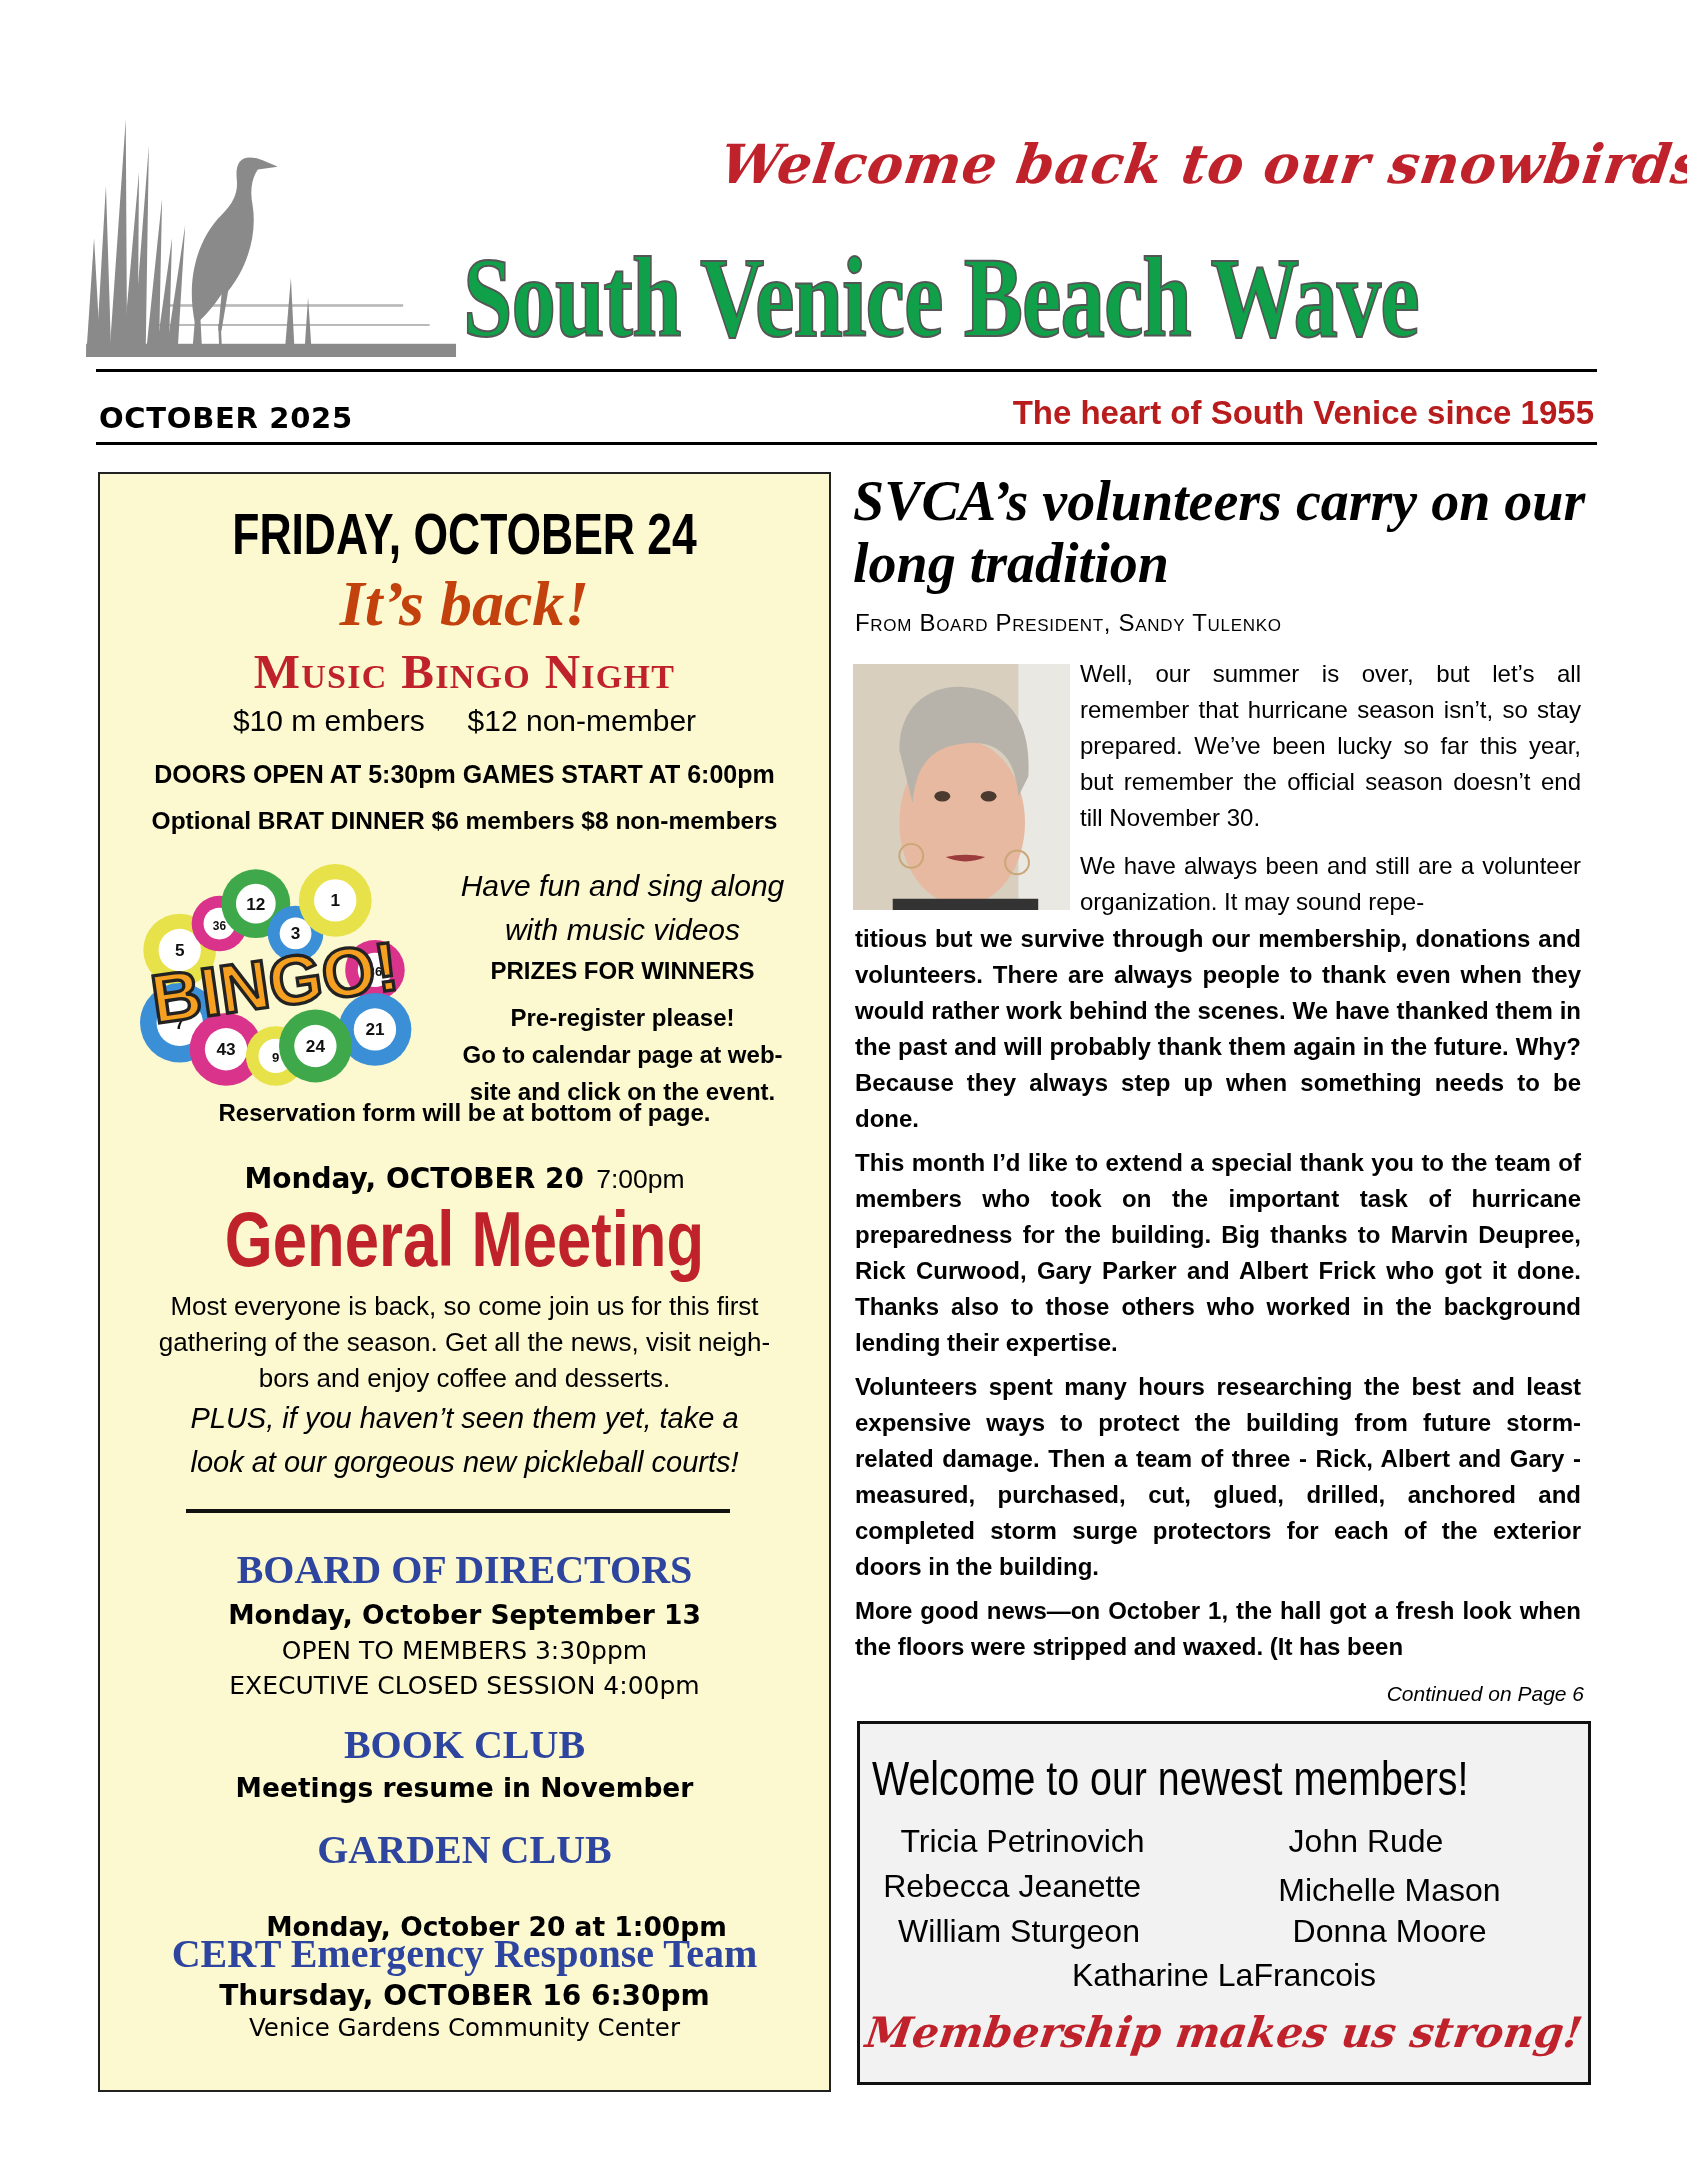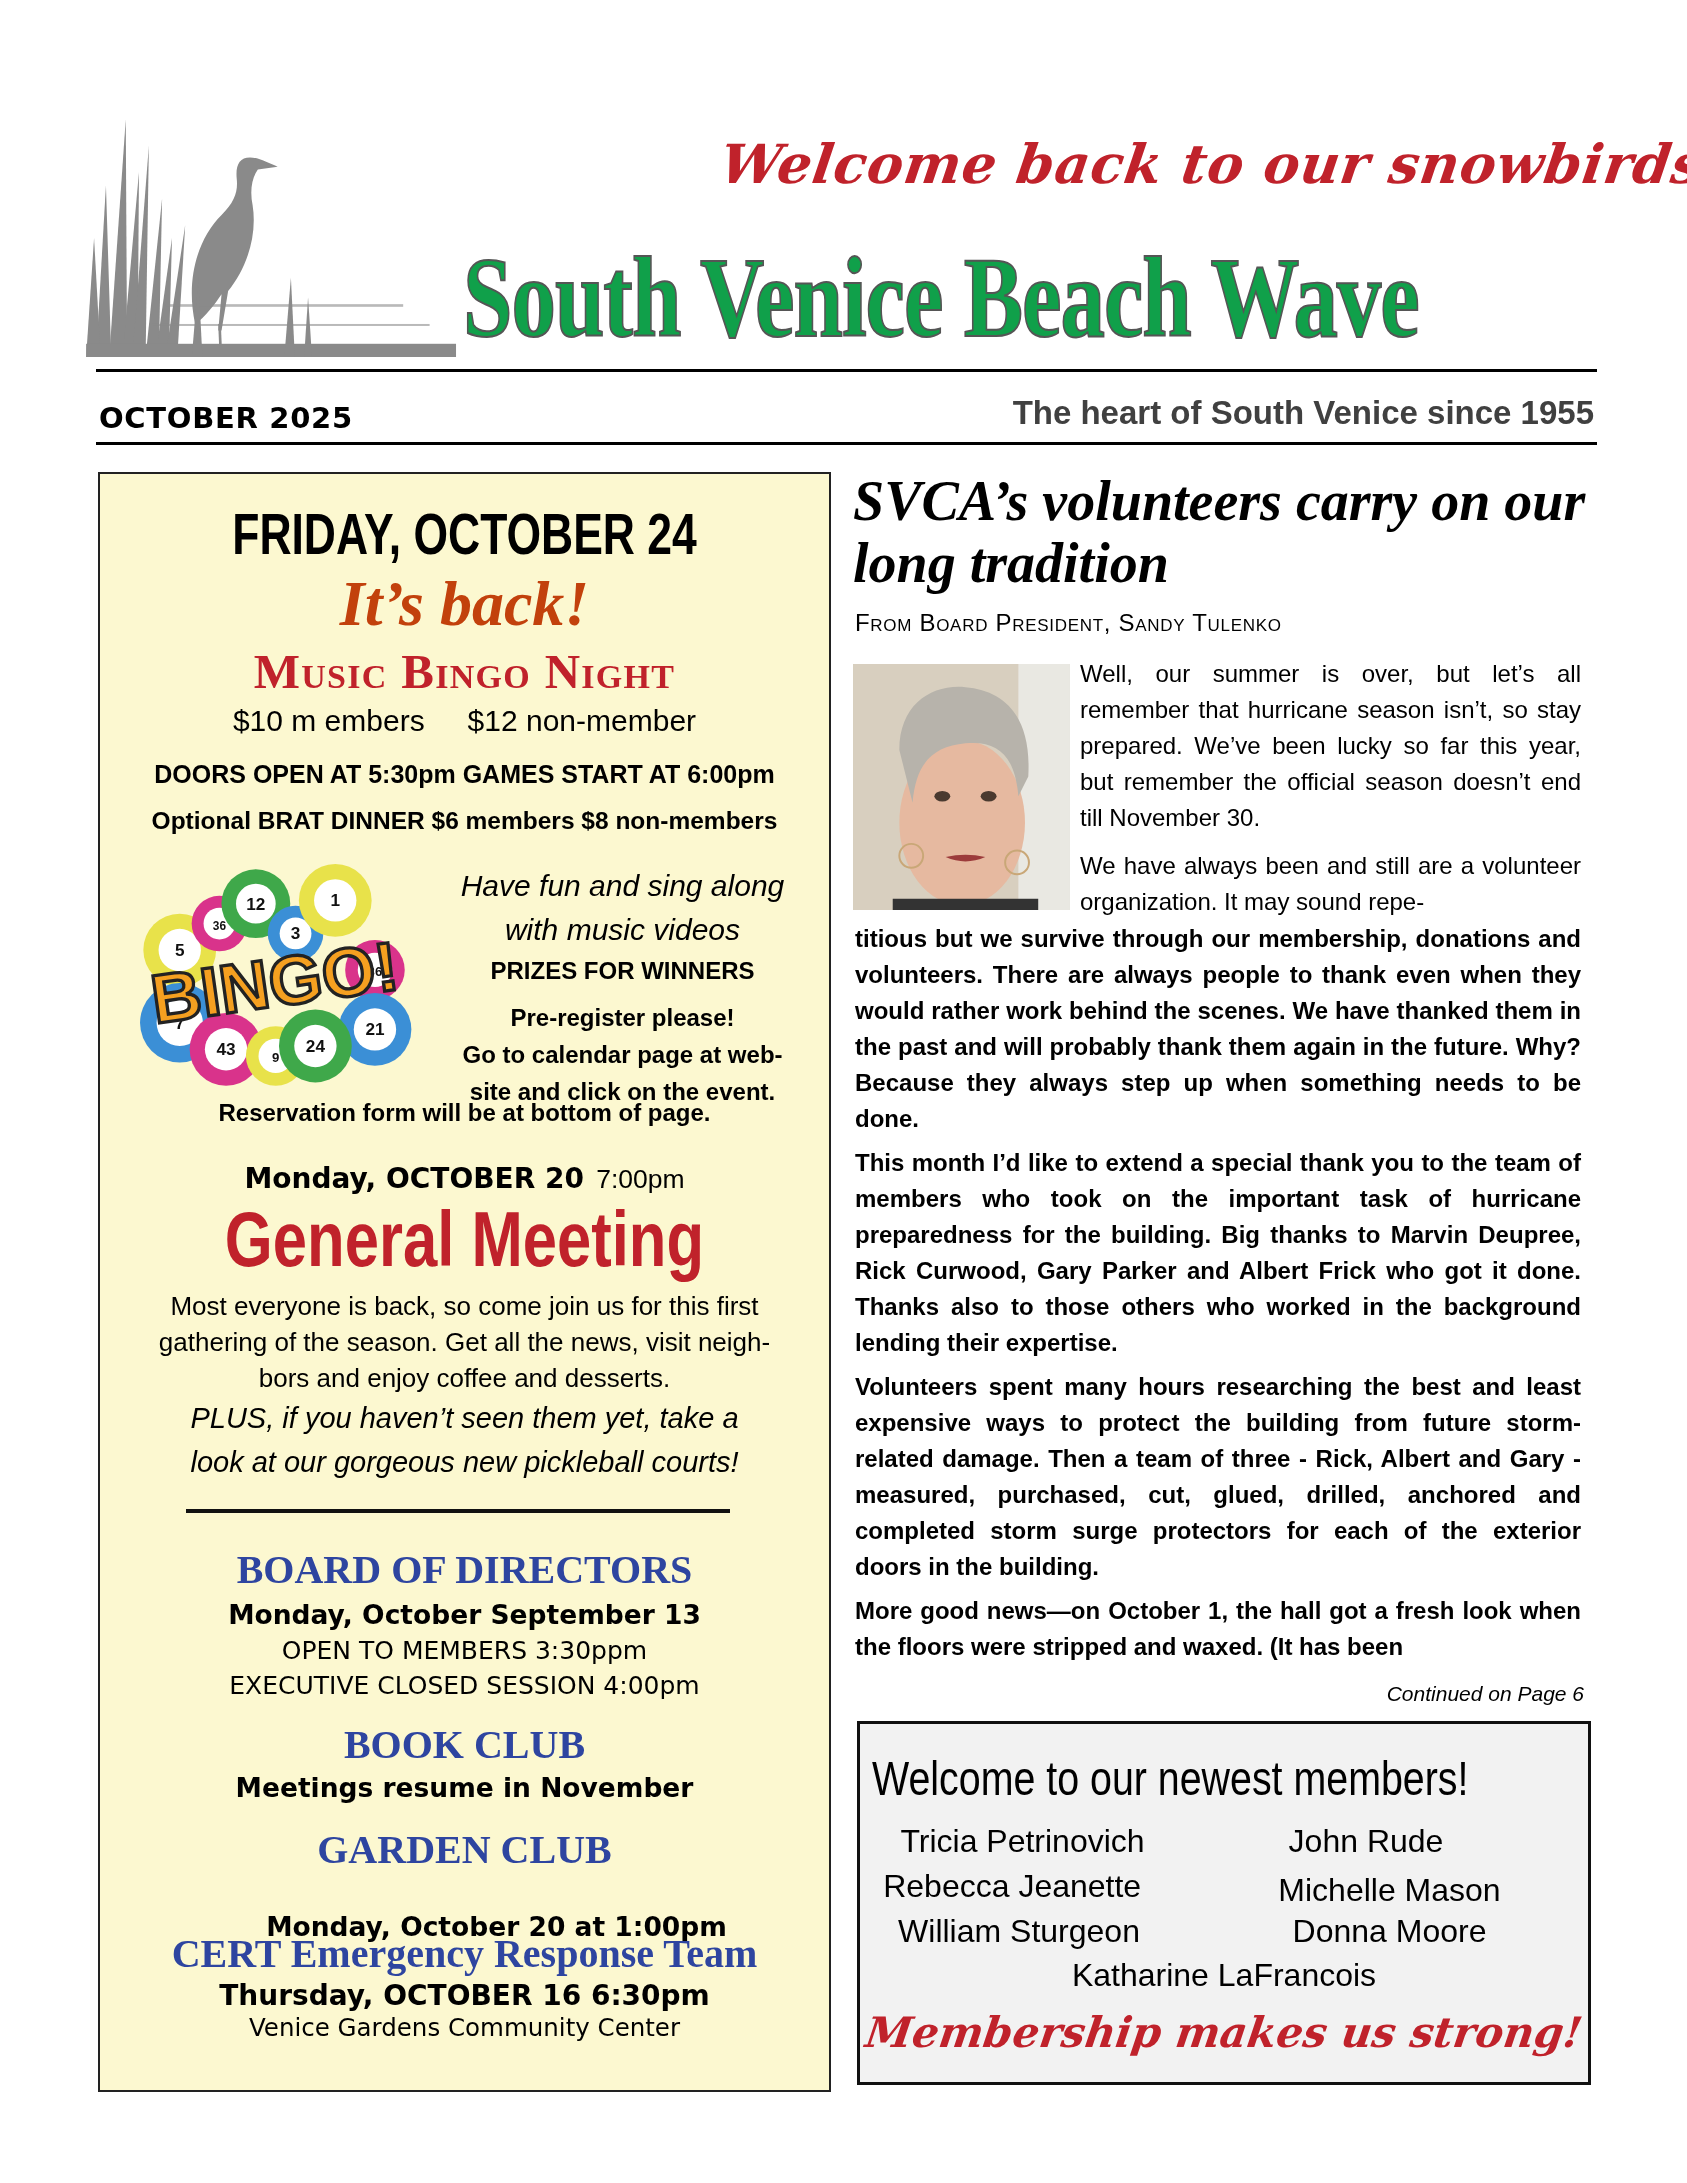--- a/index.html
+++ b/index.html
@@ -7,21 +7,21 @@
   .abs { position:absolute; }
 
   
   #heron { left:86px; top:106px; width:423px; height:251px; }
   #welcome { left:721px; top:132px; width:860px; font-family:"DejaVu Serif", serif; font-style:italic; font-weight:bold; color:#c0222b; font-size:54px; letter-spacing:0.7px; transform:skewX(-8deg); white-space:nowrap; }
   #title { left:463px; top:238px; width:1138px; font-family:"Liberation Serif", serif; font-weight:bold; color:#10a04a; font-size:114px; line-height:119px; white-space:nowrap; transform:scaleX(0.78); transform-origin:left top; -webkit-text-stroke:2px #555; letter-spacing:-1.3px; }
   .rule { background:#000; }
   #rule1 { left:96px; top:369px; width:1501px; height:3.3px; }
   #rule2 { left:96px; top:442px; width:1501px; height:2.6px; }
   #issue-date { left:99px; top:401px; font-family:"DejaVu Sans", sans-serif; font-weight:bold; font-size:29px; letter-spacing:0.7px; }
-  #tagline { left:939px; top:394px; width:655px; text-align:right; font-family:"Liberation Sans", sans-serif; font-weight:bold; color:#404040; font-size:33px; }
+  #tagline { left:939px; top:394px; width:655px; text-align:right; font-family:"Liberation Sans", sans-serif; font-weight:bold; color:#b91c1c; font-size:33px; }
 
   
   #events-box { left:98px; top:472px; width:733px; height:1620px; background:#fcf8d0; border:2px solid #222; box-sizing:border-box; }
   .center { text-align:center; width:100%; left:0; }
   .ev-date { font-family:"Liberation Sans", sans-serif; font-weight:bold; font-size:57px; transform:scaleX(0.78); }
   .its-back { font-family:"Liberation Serif", serif; font-style:italic; font-weight:bold; color:#c2410c; font-size:64px; }
   .bingo-title { font-family:"Liberation Serif", serif; font-weight:bold; color:#c0222b; font-size:49px; font-variant:small-caps; letter-spacing:1.3px; }
   .body-lg { font-family:"Liberation Sans", sans-serif; font-size:30px; }
   .body-bold { font-family:"Liberation Sans", sans-serif; font-weight:bold; font-size:25px; }
   .body-mid { font-family:"Liberation Sans", sans-serif; font-size:24.5px; }

